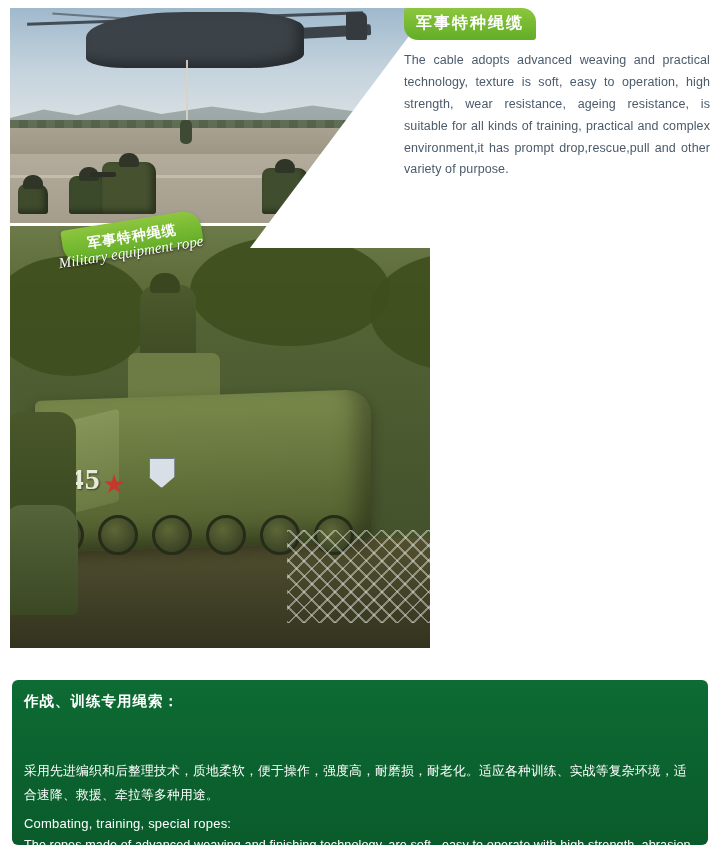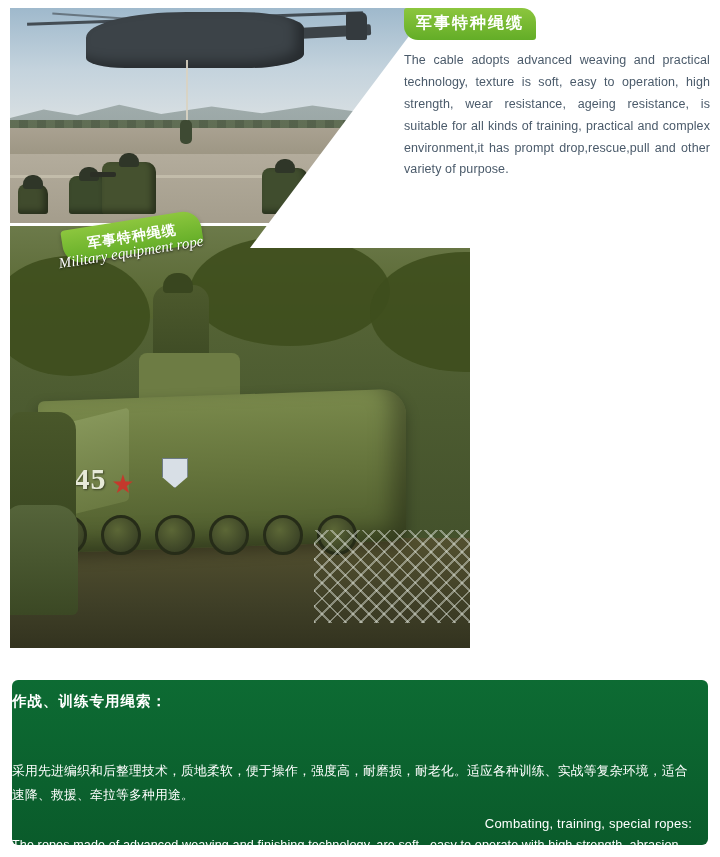--- a/index.html
+++ b/index.html
@@ -115,21 +115,21 @@
   
   .diag-white {
     position:absolute; left:0; top:0; width:100%; height:100%;
     pointer-events:none;
   }
 
   
   .photo-tank {
     position:absolute;
     left:0; top:218px;
-    width:460px; height:422px;
+    width:420px; height:422px;
     overflow:hidden;
     background: linear-gradient(#5d6b3a 0%, #4d5c31 40%, #3d4a28 100%);
     clip-path: polygon(0 0, 355px 0, 520px 0, 520px 422px, 0 422px);
   }
   .tank-sky { position:absolute; left:0; top:0; width:100%; height:22%;
     background: linear-gradient(#6c7a4a 0%, #55642f 100%); }
   .tank-foliage {
     position:absolute; left:0; top:0; width:100%; height:30%;
     background:
       radial-gradient(closed-circle at 10% 40%, #41501f 0 60px, transparent 61px),
@@ -277,41 +277,40 @@
 
   
   .bottom-panel {
     position:absolute;
     left: 12px;
     top: 680px;
     width: 696px;
     height: 165px;
     background: linear-gradient(#0d6b33 0%, #0a5b2b 100%);
     border-radius: 6px;
-    padding: 12px 16px 10px 0;
+    padding: 12px 16px 10px 12px;
     color:#ffffff;
   }
   .bp-title {
     font-size:14.5px;
     font-weight:bold;
     letter-spacing:1px;
     margin-bottom:8px;
   }
   .bp-cn {
     font-size:12.8px;
     line-height:1.85;
     margin-bottom:10px;
     letter-spacing:.2px;
     margin-top:48px;
   }
   .bp-en-title {
     font-size:13px;
     margin-bottom:4px;
     letter-spacing:.2px;
-    text-align:right;
   }
   .bp-en {
     font-size:12.6px;
     line-height:1.62;
     letter-spacing:.1px;
   }
 </style>
 </head>
 <body>
 

